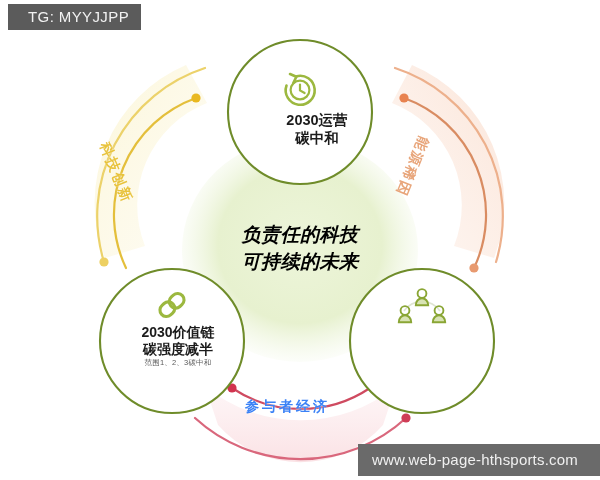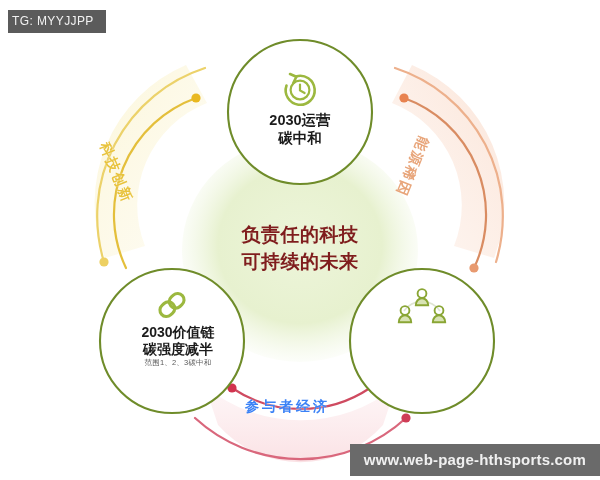--- a/index.html
+++ b/index.html
@@ -13,45 +13,44 @@
     height: 480px;
     background: #ffffff;
     overflow: hidden;
     font-family: "Liberation Sans", "DejaVu Sans", sans-serif;
   }
 
   
   .tg-badge {
     position: absolute;
     left: 8px;
-    top: 10px;
+    top: 4px;
     background: #5b5b5b;
     color: #f2f2f2;
-    font-size: 12px;
+    font-size: 15px;
     letter-spacing: .4px;
-    padding: 5px 12px 6px 4px;
+    padding: 5px 12px 6px 20px;
     line-height: 1;
     white-space: nowrap;
     z-index: 40;
   }
 
   
   .watermark {
     position: absolute;
     right: 0px;
     bottom: 4px;
     background: #6a6a6a;
     color: #f0f0f0;
     font-size: 15px;
     letter-spacing: .2px;
-    padding: 8px 14px 9px 14px;
+    padding: 8px 22px 9px 14px;
     line-height: 1;
     white-space: nowrap;
     z-index: 40;
-    font-weight: bold;
   }
 
   
   #art {
     position: absolute;
     left: 0;
     top: 0;
     width: 600px;
     height: 480px;
     z-index: 10;
@@ -64,21 +63,21 @@
     color: #1c1c1c;
     font-weight: bold;
     line-height: 1.22;
     z-index: 20;
     pointer-events: none;
     white-space: nowrap;
   }
   .node-text .l {
     display: block;
   }
-  .node-top { left: 230px; top: 112px; width: 140px; font-size: 14.5px; }
+  .node-top { left: 247px; top: 112px; width: 140px; font-size: 14.5px; }
   .node-bl  { left: 102px; top: 324px; width: 152px; font-size: 14px; }
   .node-br  { left: 352px; top: 328px; width: 140px; font-size: 14px; }
 
   .sub-line {
     display: block;
     font-size: 7.5px;
     font-weight: normal;
     color: #5a5a5a;
     line-height: 1.45;
     letter-spacing: .2px;
@@ -87,25 +86,26 @@
 
   
   .center-text {
     position: absolute;
     left: 190px;
     top: 222px;
     width: 220px;
     text-align: center;
     font-size: 19px;
     font-weight: bold;
-    color: #7f1d1d;
+    color: #000000;
     line-height: 1.42;
     letter-spacing: .5px;
     z-index: 25;
     pointer-events: none;
+    font-style: italic;
   }
   .center-text .l { display: block; }
 
   
   .arc-label {
     position: absolute;
     font-size: 14px;
     font-weight: bold;
     letter-spacing: 2px;
     z-index: 22;

